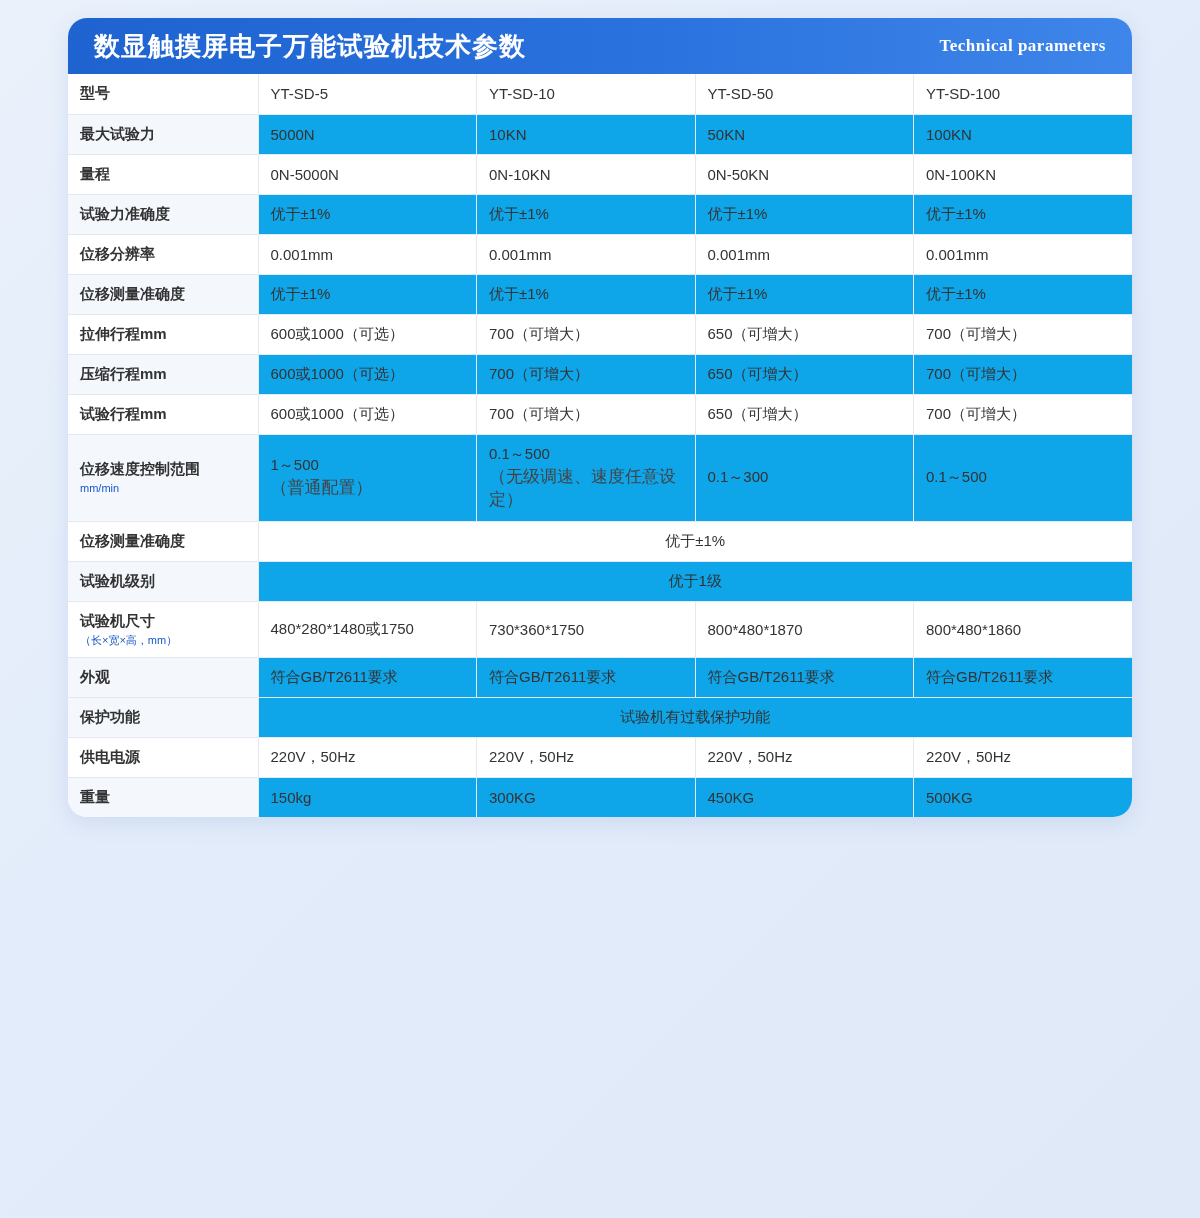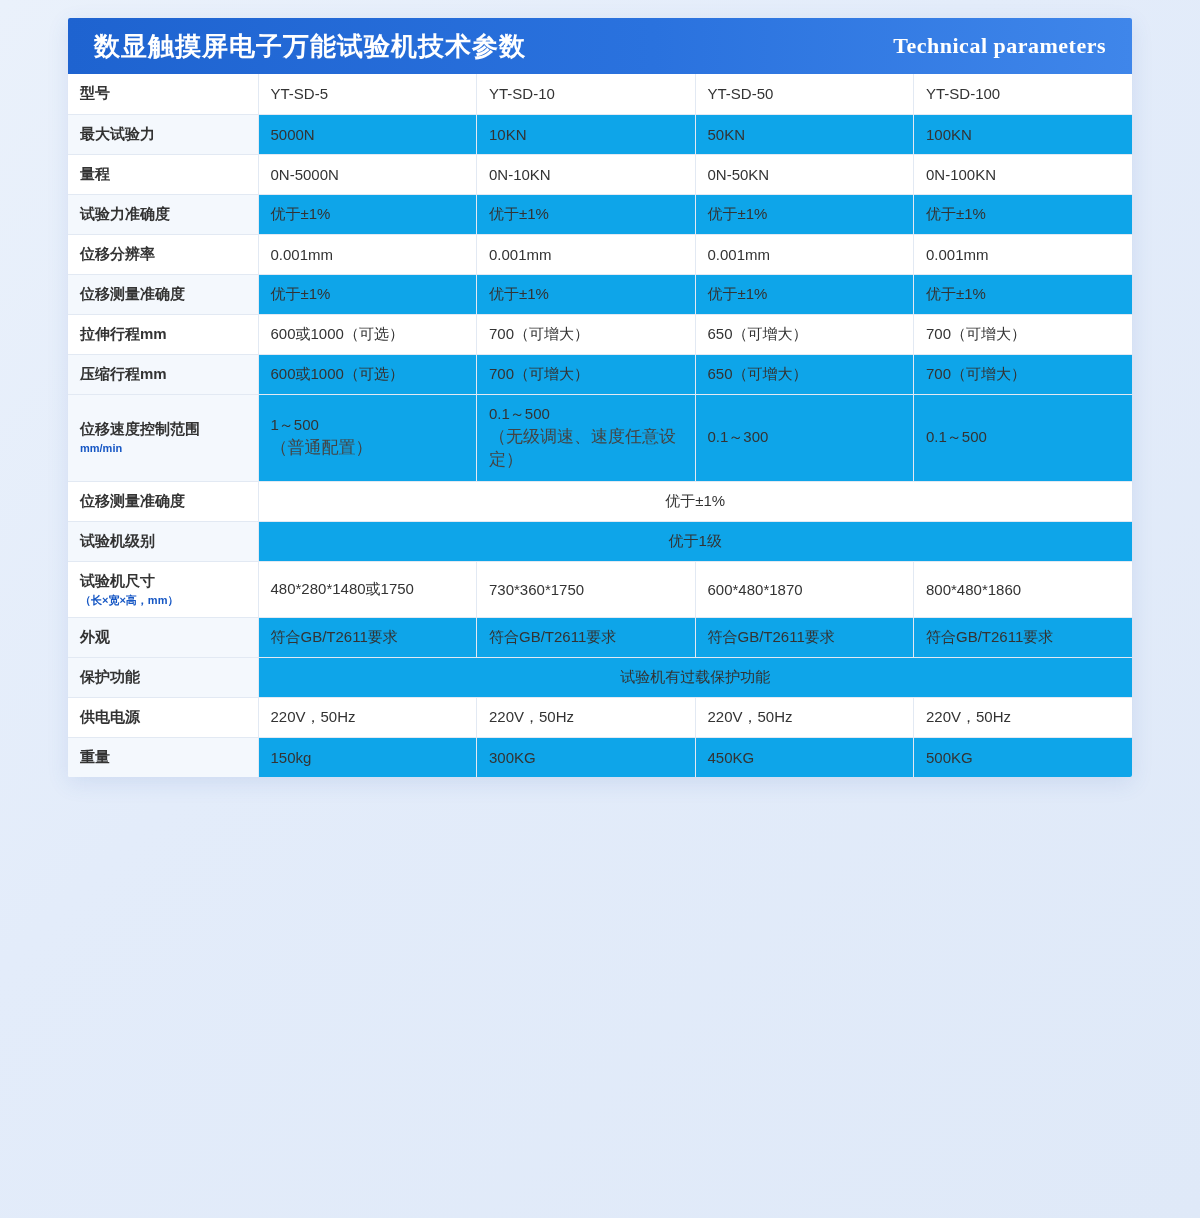--- a/index.html
+++ b/index.html
@@ -17,42 +17,42 @@
     position: relative;
     width: 1200px;
     height: 1218px;
     box-sizing: border-box;
     padding: 18px 68px 28px 68px;
   }
   .card {
     position: relative;
     width: 1064px;
     background: #ffffff;
-    border-radius: 2px;
+    border-radius: 19px;
     box-shadow: 0 6px 22px rgba(60, 100, 180, 0.12);
     overflow: hidden;
   }
   .header {
     height: 56px;
     background: linear-gradient(90deg, #1e63d0 0%, #2a72de 55%, #3f86ea 100%);
     display: flex;
     align-items: center;
     justify-content: space-between;
     padding: 0 26px 0 26px;
     box-sizing: border-box;
   }
   .header-title {
     color: #ffffff;
     font-size: 26px;
     font-weight: bold;
     letter-spacing: 1px;
   }
   .header-sub {
     color: #ffffff;
-    font-size: 22px;
+    font-size: 17px;
     font-weight: bold;
     font-family: "Liberation Serif", "DejaVu Serif", serif;
     letter-spacing: 0.5px;
   }
   table.spec {
     width: 100%;
     border-collapse: collapse;
     table-layout: fixed;
   }
   table.spec td {
@@ -81,21 +81,21 @@
   }
   tr.alt td {
     background: #0ea5e9;
   }
   tr.alt td.label {
     background: #f4f8fd;
   }
   .label-sub {
     display: block;
     font-size: 11px;
-    font-weight: bold;
+    font-weight: normal;
     color: #1657c4;
     line-height: 1.3;
     margin-top: 2px;
   }
   .cell-sub {
     display: block;
     font-size: 17px;
     color: #444;
     margin-top: 1px;
   }
@@ -170,40 +170,47 @@
             <td class="val"><span>650（可增大）</span></td>
             <td class="val"><span>700（可增大）</span></td>
           </tr>
           <tr class="alt">
             <td class="label"><span>压缩行程mm</span></td>
             <td class="val"><span>600或1000（可选）</span></td>
             <td class="val"><span>700（可增大）</span></td>
             <td class="val"><span>650（可增大）</span></td>
             <td class="val"><span>700（可增大）</span></td>
           </tr>
+          <tr>
+            <td class="label"><span>试验行程mm</span></td>
+            <td class="val"><span>600或1000（可选）</span></td>
+            <td class="val"><span>700（可增大）</span></td>
+            <td class="val"><span>650（可增大）</span></td>
+            <td class="val"><span>700（可增大）</span></td>
+          </tr>
           <tr class="alt">
             <td class="label"><span>位移速度控制范围</span><span class="label-sub">mm/min</span></td>
             <td class="val"><span>1～500</span><span class="cell-sub">（普通配置）</span></td>
             <td class="val"><span>0.1～500</span><span class="cell-sub">（无级调速、速度任意设定）</span></td>
             <td class="val"><span>0.1～300</span></td>
             <td class="val"><span>0.1～500</span></td>
           </tr>
           <tr>
             <td class="label"><span>位移测量准确度</span></td>
             <td class="merged" colspan="4">优于±1%</td>
           </tr>
           <tr class="alt">
             <td class="label"><span>试验机级别</span></td>
             <td class="merged" colspan="4">优于1级</td>
           </tr>
           <tr>
             <td class="label"><span>试验机尺寸</span><span class="label-sub">（长×宽×高，mm）</span></td>
             <td class="val"><span>480*280*1480或1750</span></td>
             <td class="val"><span>730*360*1750</span></td>
-            <td class="val"><span>600*480*1870</span></td>
+            <td class="val"><span>800*480*1870</span></td>
             <td class="val"><span>800*480*1860</span></td>
           </tr>
           <tr class="alt">
             <td class="label"><span>外观</span></td>
             <td class="val"><span>符合GB/T2611要求</span></td>
             <td class="val"><span>符合GB/T2611要求</span></td>
             <td class="val"><span>符合GB/T2611要求</span></td>
             <td class="val"><span>符合GB/T2611要求</span></td>
           </tr>
           <tr class="alt">

